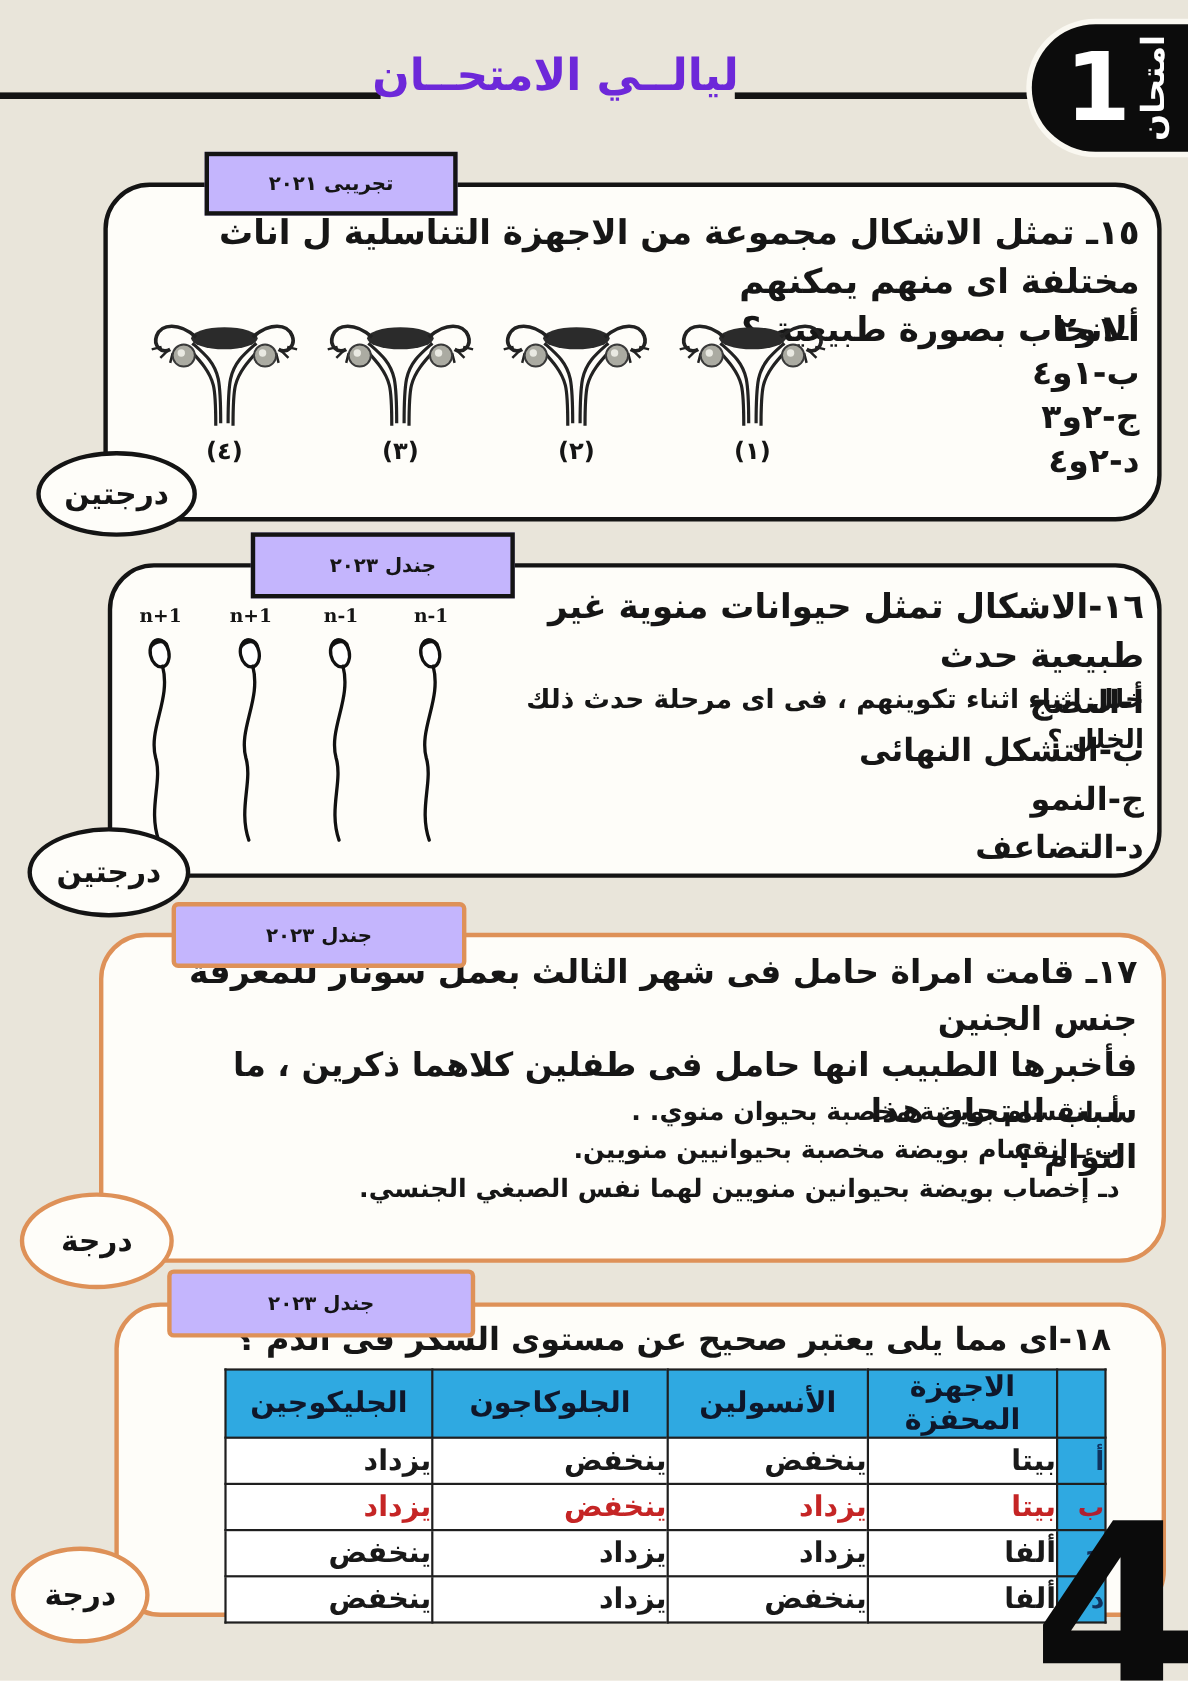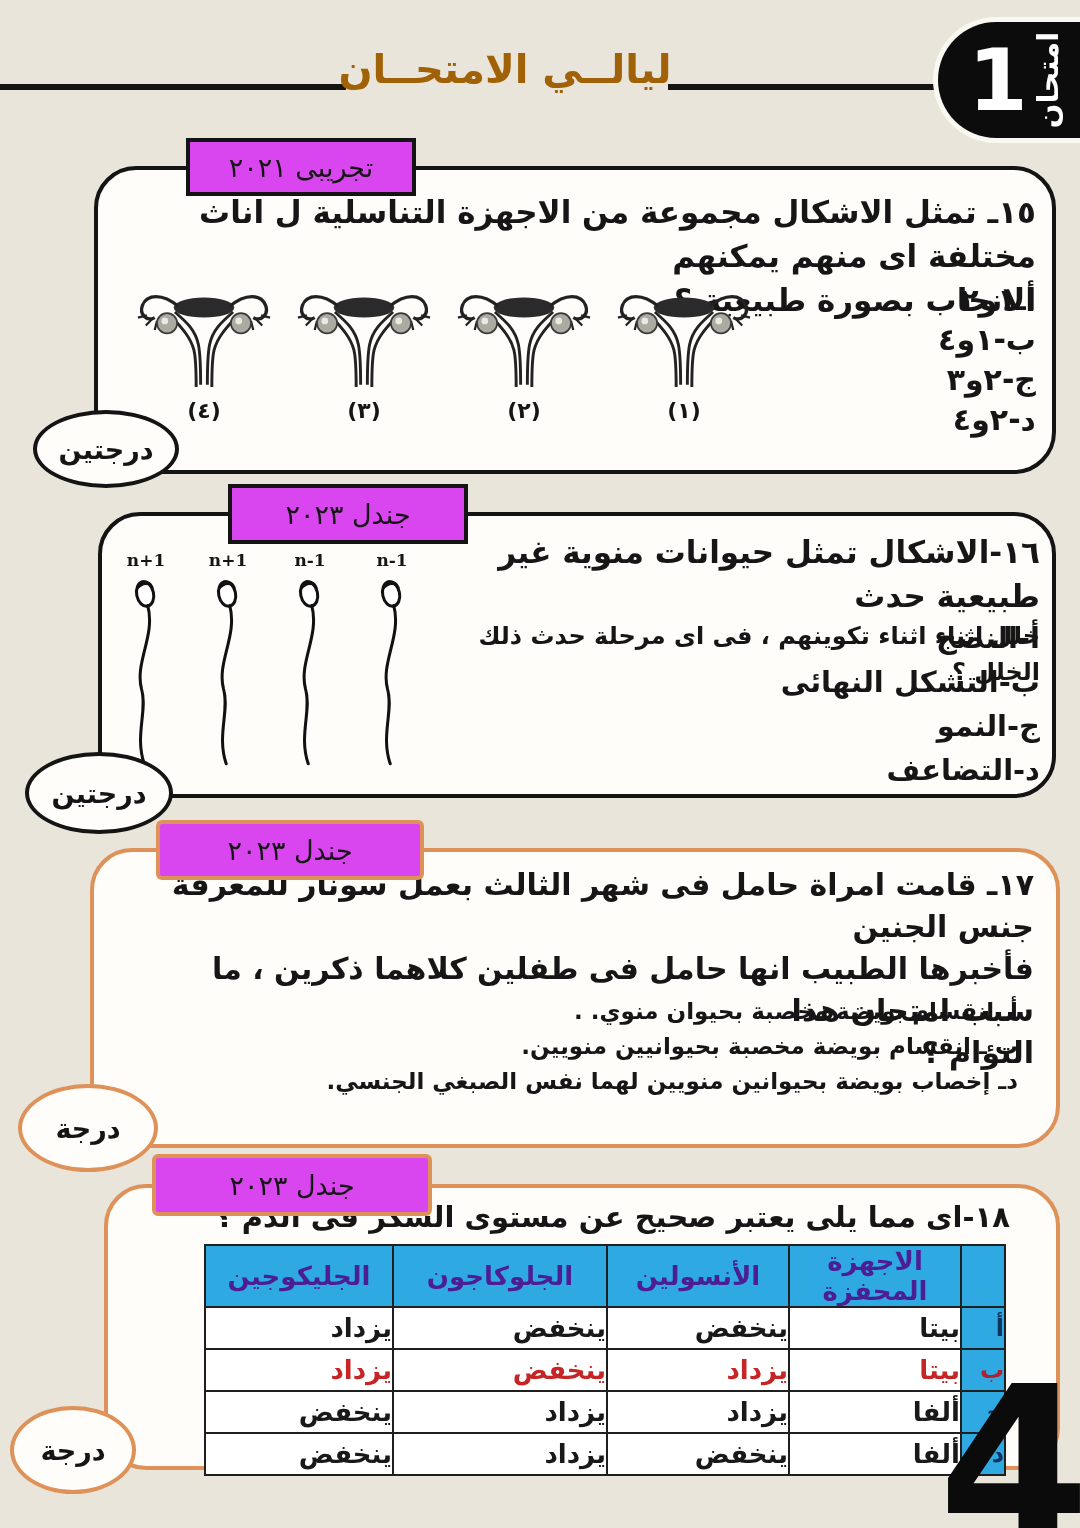--- a/index.html
+++ b/index.html
@@ -6,21 +6,21 @@
   .page{
     position:relative; width:1080px; height:1528px;
     background:#E9E5DA; overflow:hidden;
     font-family:"DejaVu Sans", sans-serif; color:#151515;
     direction:rtl;
   }
   
   .rule{position:absolute; height:6px; background:#141414;}
   .page-title{
     position:absolute; left:338px; top:46px; width:334px;
-    text-align:center; font-size:40px; font-weight:700; color:#a16207;
+    text-align:center; font-size:40px; font-weight:700; color:#6d28d9;
     white-space:nowrap;
   }
   .badge{
     position:absolute; left:938px; top:22px; width:142px; height:116px;
     background:#0c0c0c; border-radius:60px 0 0 60px;
     box-shadow:0 0 0 5px #faf8f1;
   }
   .badge-num{
     position:absolute; left:30px; top:6px; width:60px; height:104px;
     color:#fff; font-size:86px; font-weight:700; line-height:104px; text-align:center;
@@ -34,23 +34,23 @@
     transform:rotate(-90deg); white-space:nowrap;
     color:#fff; font-size:29px; font-weight:700;
   }
   
   .qbox{
     position:absolute; background:#FEFDF9;
     border:4px solid #141414; border-radius:42px;
   }
   .qbox.orange{border-color:#DE9158;}
   .qlabel{
-    position:absolute; background:#d946ef; border:4px solid #141414;
+    position:absolute; background:#c4b5fd; border:4px solid #141414;
     display:flex; align-items:center; justify-content:center;
-    font-size:27px; font-weight:400; z-index:4;
+    font-size:18px; font-weight:700; z-index:4;
   }
   .qlabel.orange{border-color:#DE9158; border-radius:6px;}
   .points{
     position:absolute; background:#FEFDF9; border:4px solid #141414;
     border-radius:50%; display:flex; align-items:center; justify-content:center;
     font-size:27px; font-weight:700; z-index:5;
   }
   .points.orange{border-color:#DE9158;}
   .qtext{position:absolute; text-align:right; font-weight:700; color:#161616;}
   .qtext .l1{font-size:31px; line-height:44px;}
@@ -64,21 +64,21 @@
   .sperm-fig{width:60px; text-align:center; margin-right:22px;}
   .sperm-fig .cap{font-size:17px; font-weight:700; font-family:"DejaVu Serif", serif;}
   
   table.sugar{
     position:absolute; border-collapse:collapse; direction:rtl;
     font-weight:700; font-size:26px; table-layout:fixed;
   }
   table.sugar th, table.sugar td{
     border:2px solid #1f1f1f; text-align:center; vertical-align:middle; padding:0;
   }
-  table.sugar th{background:#2FA9E1; color:#4c1d95; height:50px; font-size:26px;}
+  table.sugar th{background:#2FA9E1; color:#0f172a; height:50px; font-size:26px;}
   table.sugar td{height:40px; background:#fff; color:#191919;text-align:right;}
   table.sugar td.letter{background:#2FA9E1; color:#10325e; font-size:24px;}
   tr.hl td{color:#C52525;}
   tr.hl td.letter{color:#B02030;}
   .page-number{
     position:absolute; right:-10px; bottom:-48px;
     font-size:218px; font-weight:700; line-height:1; color:#0b0b0b;
     font-family:"DejaVu Sans", sans-serif;
   }
 </style>

